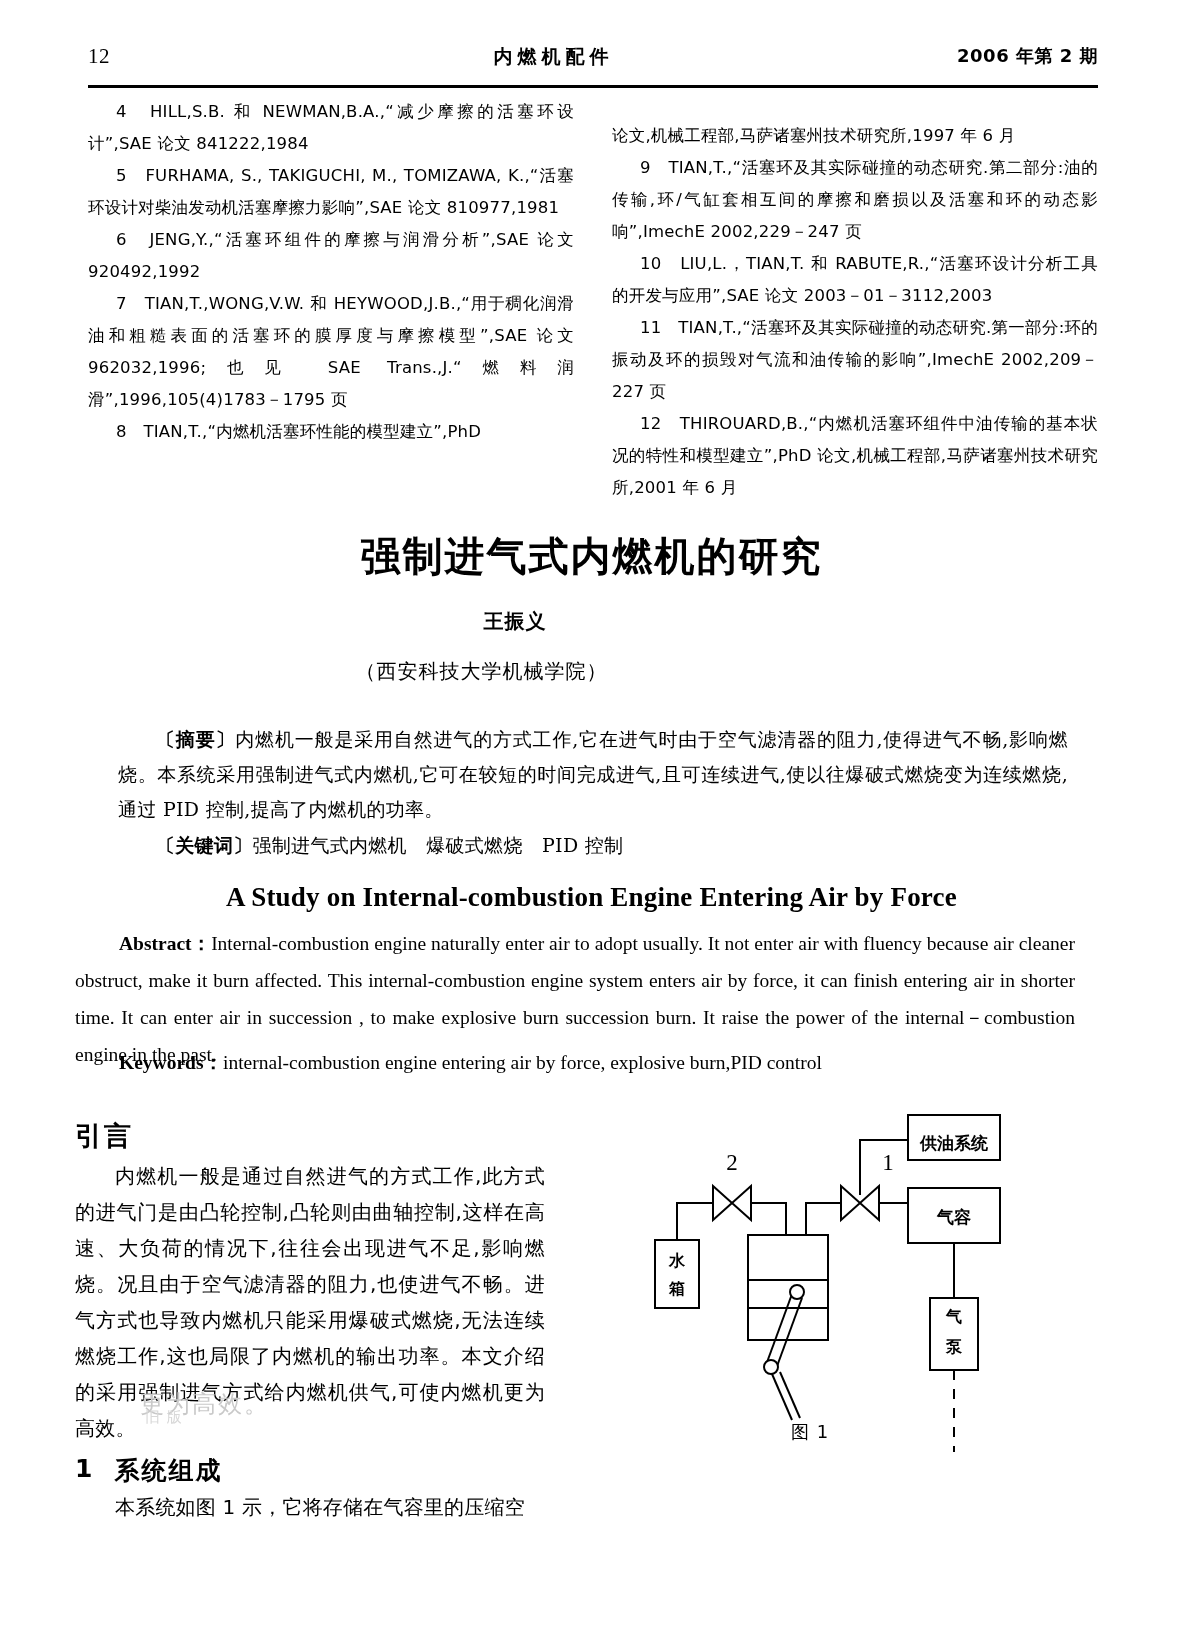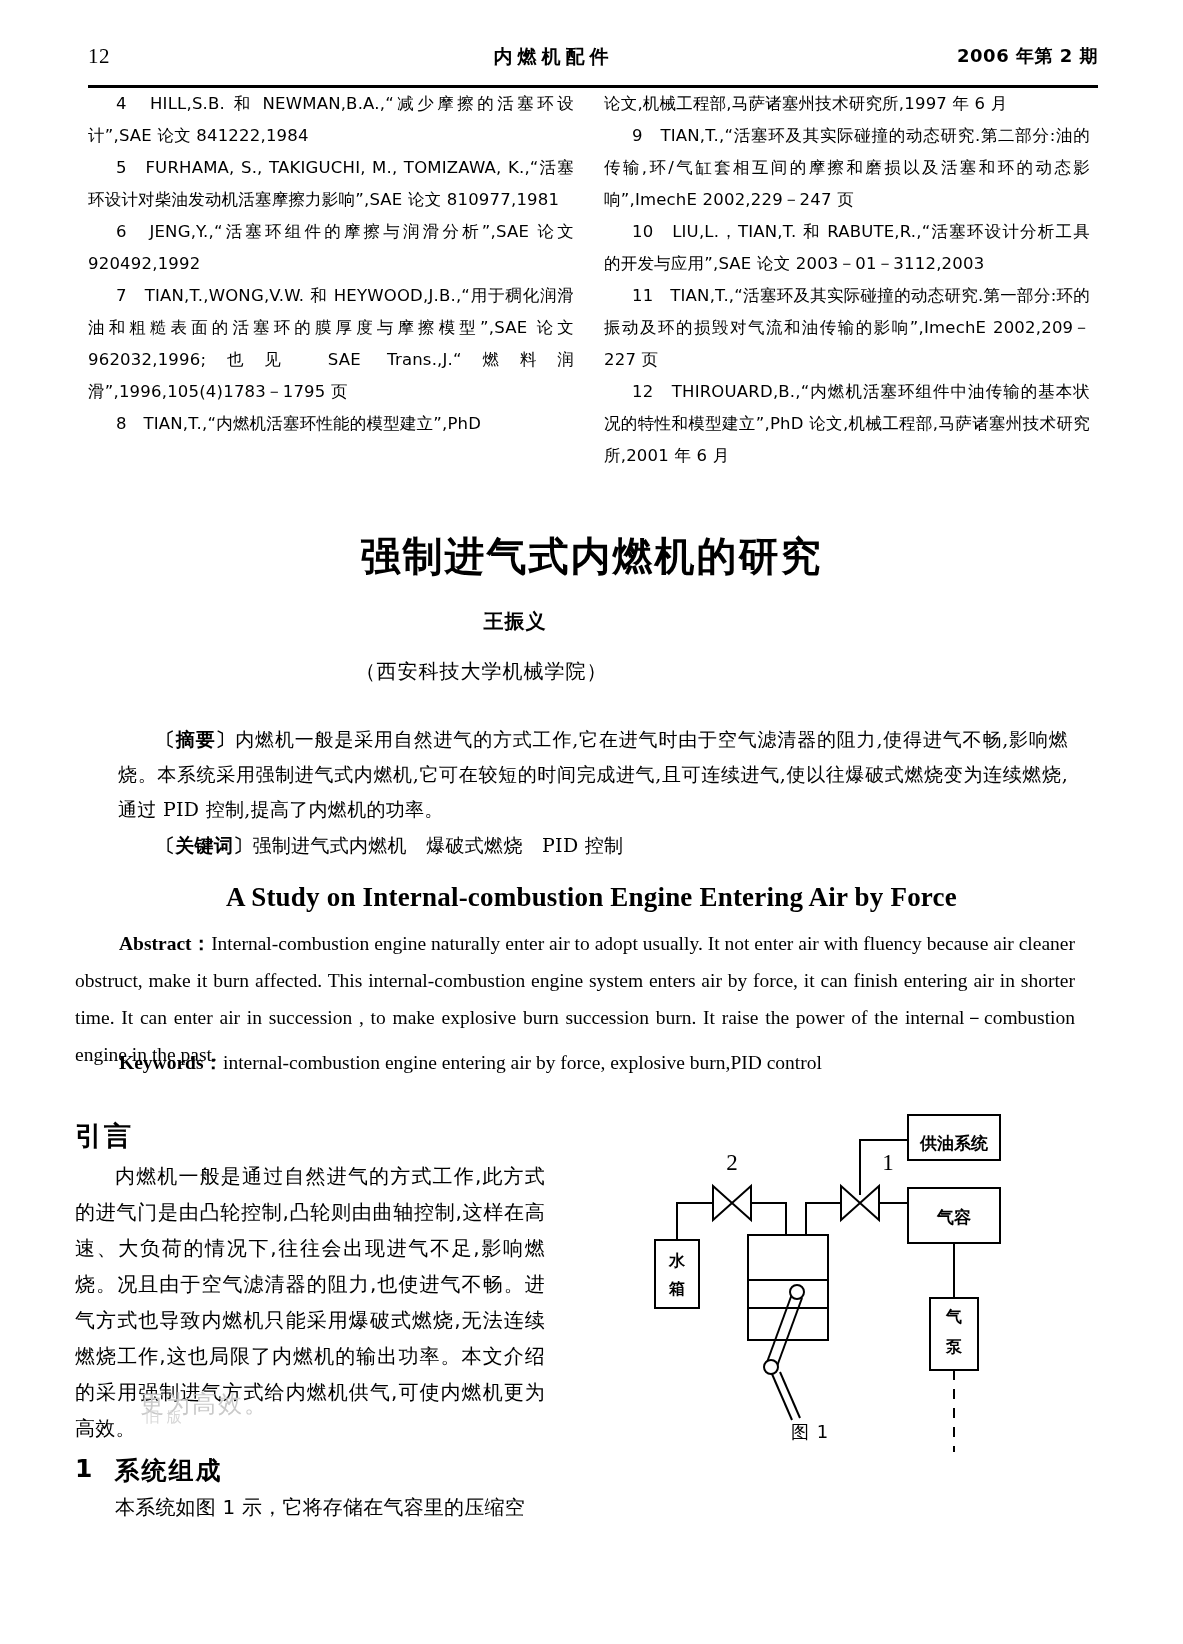--- a/index.html
+++ b/index.html
@@ -58,40 +58,40 @@
     top: 85px;
     width: 1010px;
     height: 0;
     border-top: 3px solid #000;
   }
 
   
   .refcols {
     position: absolute;
     left: 88px;
-    top: 88px;
+    top: 96px;
     width: 1010px;
     display: flex;
-    gap: 30px;
+    gap: 38px;
   }
   .refcol {
     width: 486px;
   }
   .refitem {
     font-family: "DejaVu Sans", "Liberation Sans", sans-serif;
     font-size: 16.5px;
     line-height: 32px;
     text-align: justify;
     text-justify: inter-character;
     text-indent: 28px;
     margin: 0;
     letter-spacing: 0.2px;
   }
   .refcol .refitem + .refitem { margin-top: 0; }
-  .refitem.cont { text-indent: 0; }
+  .refitem.cont { text-indent: 0; margin-top: 24px; }
 
   
   .art-title {
     position: absolute;
     left: 0;
     top: 529px;
     width: 1183px;
     text-align: center;
     font-family: "DejaVu Sans", "Liberation Sans", sans-serif;
     font-weight: bold;

